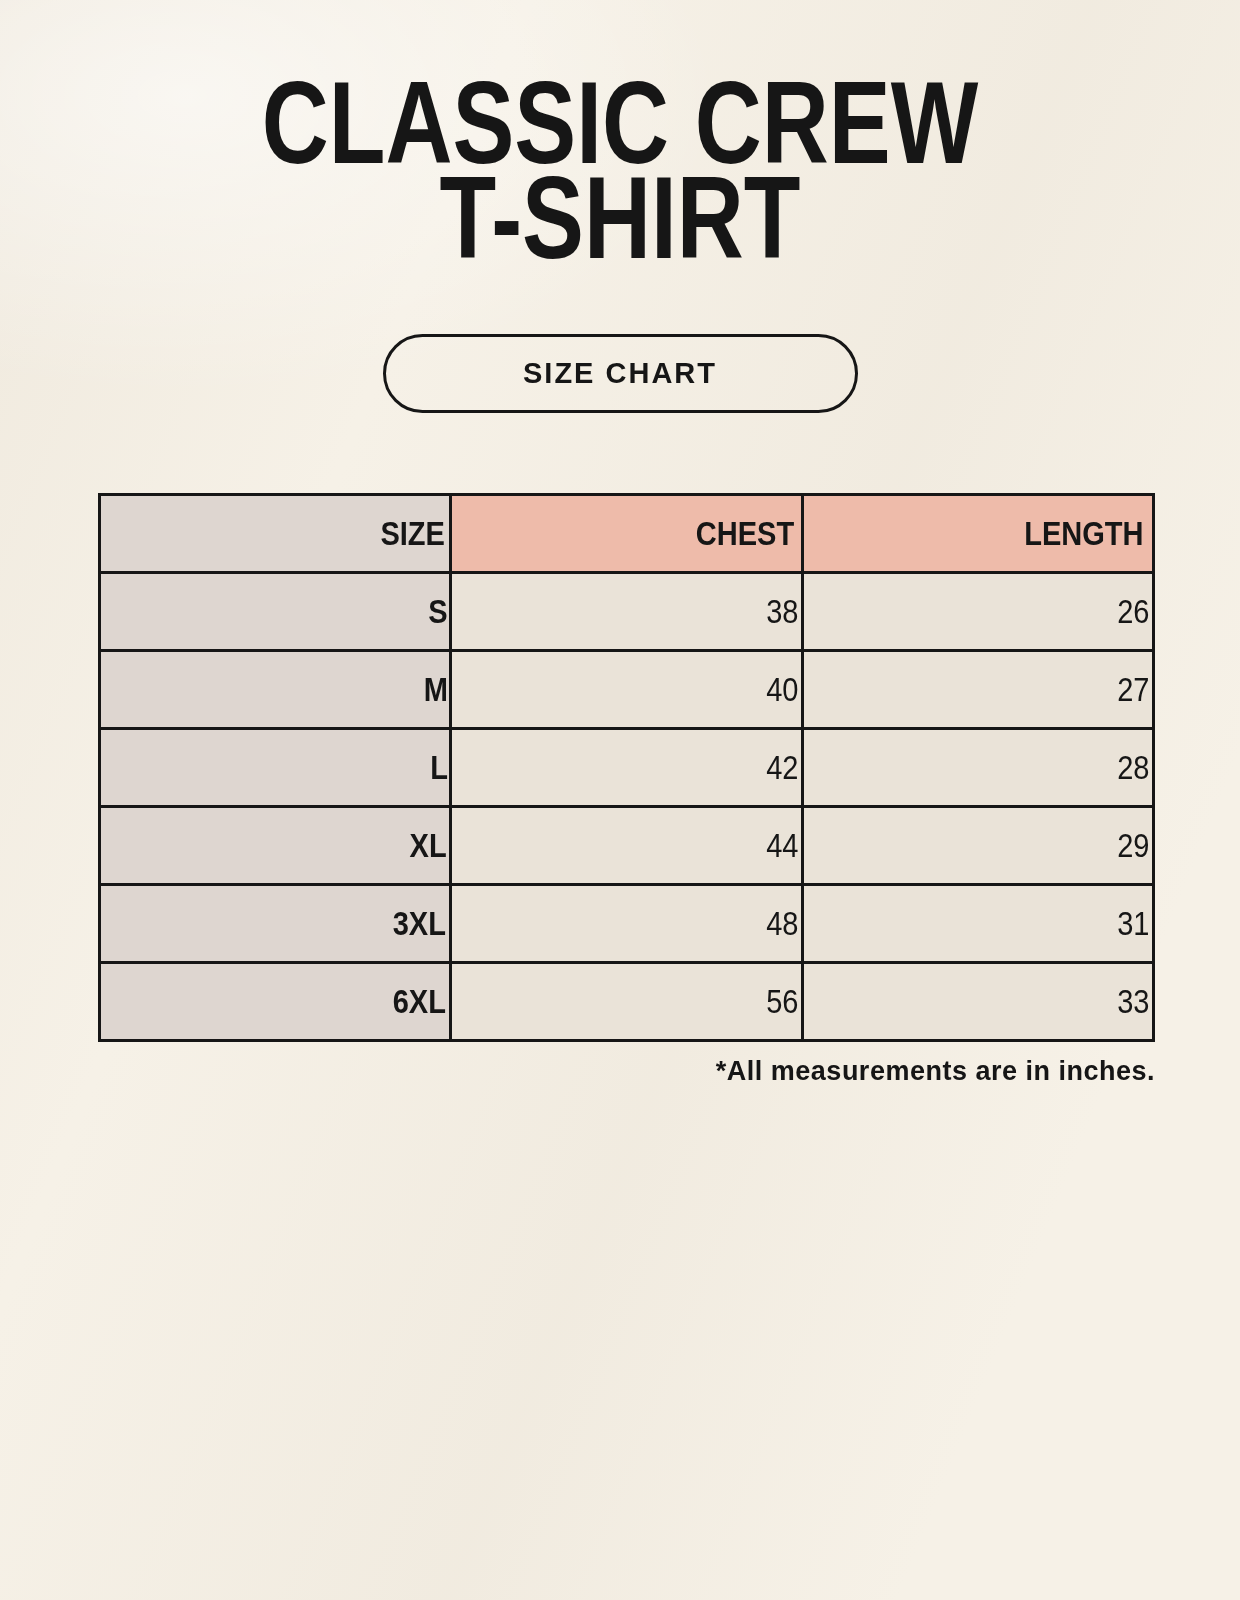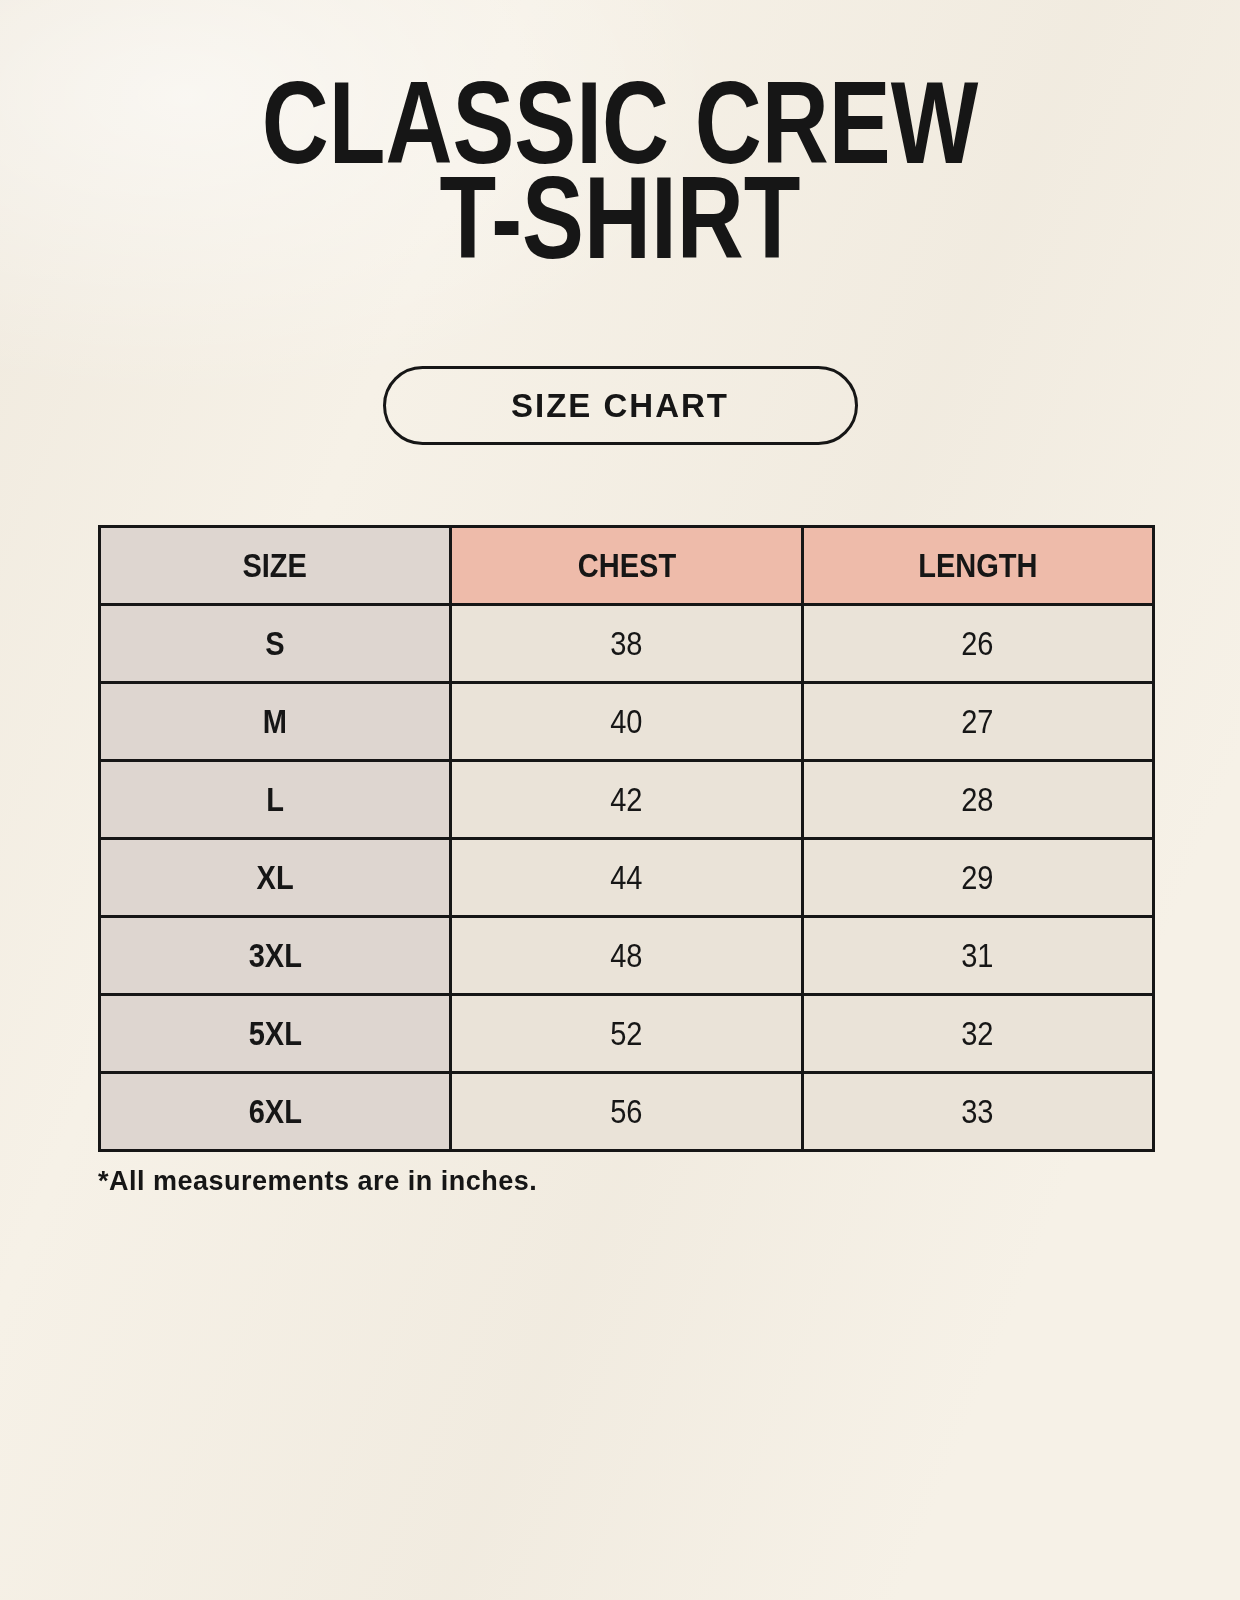--- a/index.html
+++ b/index.html
@@ -30,60 +30,60 @@
     font-weight: 700;
     letter-spacing: 0px;
     transform: scaleX(0.80);
     transform-origin: 50% 0;
     white-space: nowrap;
   }
 
   .pill {
     width: 475px;
     height: 79px;
-    margin: 100px auto 0 auto;
+    margin: 68px auto 0 auto;
     border: 3px solid var(--border);
     border-radius: 40px;
     background: transparent;
     display: flex;
     align-items: center;
     justify-content: center;
-    font-size: 33px;
+    font-size: 29px;
     font-weight: 700;
     letter-spacing: 2px;
     color: var(--text);
     font-family: "Liberation Sans", sans-serif;
   }
 
   .table-wrap {
     margin: 80px 0 0 98px;
     width: 1057px;
   }
   table {
     width: 100%;
     border-collapse: collapse;
     table-layout: fixed;
   }
   th, td {
     border: 3px solid var(--border);
     height: 78px;
-    text-align: center;
+    text-align: right;
     vertical-align: middle;
     background: var(--cell-bg);
   }
   th { font-size: 33px; font-weight: 700; background: var(--accent-salmon); }
   th.size-col, td.size-col { background: var(--size-col-bg); }
   td { font-size: 33px; font-weight: 400; }
   td.size-col { font-weight: 700; }
   th .cond, td .cond { display: inline-block; transform: scaleX(0.88); }
 
   .footnote {
     width: 1057px;
     margin: 14px 0 0 98px;
-    text-align: left;
+    text-align: right;
     font-size: 27px;
     font-weight: 700;
     letter-spacing: 0.5px;
   }
 </style>
 </head>
 <body>
 
 <h1 class="title"><span>CLASSIC CREW</span><br><span>T-SHIRT</span></h1>
 
@@ -120,25 +120,20 @@
           <td class="size-col"><span class="cond">XL</span></td>
           <td><span class="cond">44</span></td>
           <td><span class="cond">29</span></td>
         </tr>
         <tr>
           <td class="size-col"><span class="cond">3XL</span></td>
           <td><span class="cond">48</span></td>
           <td><span class="cond">31</span></td>
         </tr>
         <tr>
-          <td class="size-col"><span class="cond">5XL</span></td>
-          <td><span class="cond">52</span></td>
-          <td><span class="cond">32</span></td>
-        </tr>
-        <tr>
           <td class="size-col"><span class="cond">6XL</span></td>
           <td><span class="cond">56</span></td>
           <td><span class="cond">33</span></td>
         </tr>
       </tbody>
   </table>
 </div>
 
 <div class="footnote">*All measurements are in inches.</div>
 

